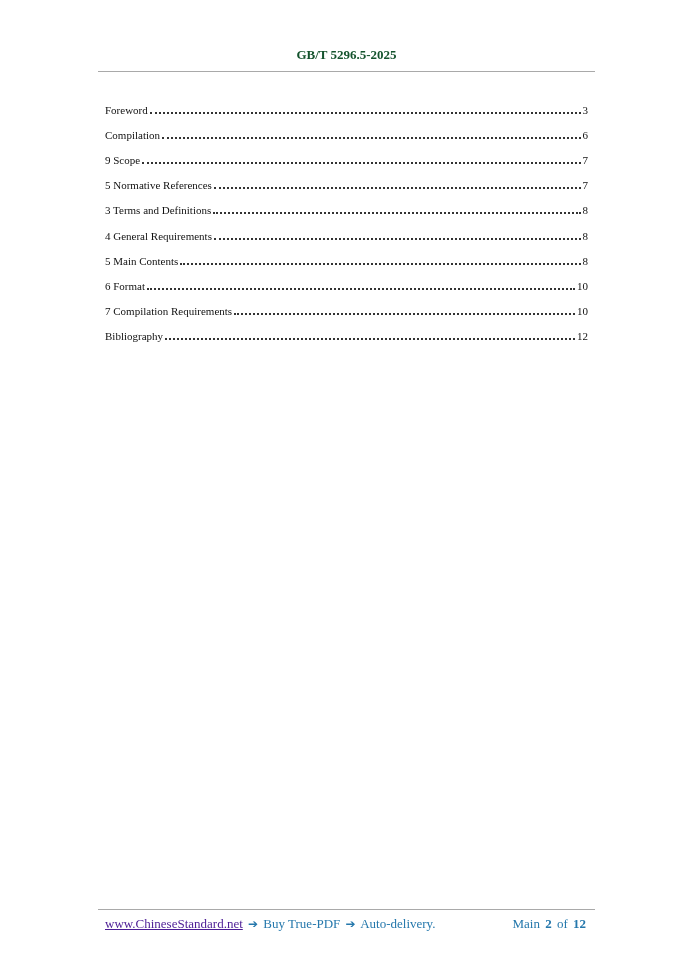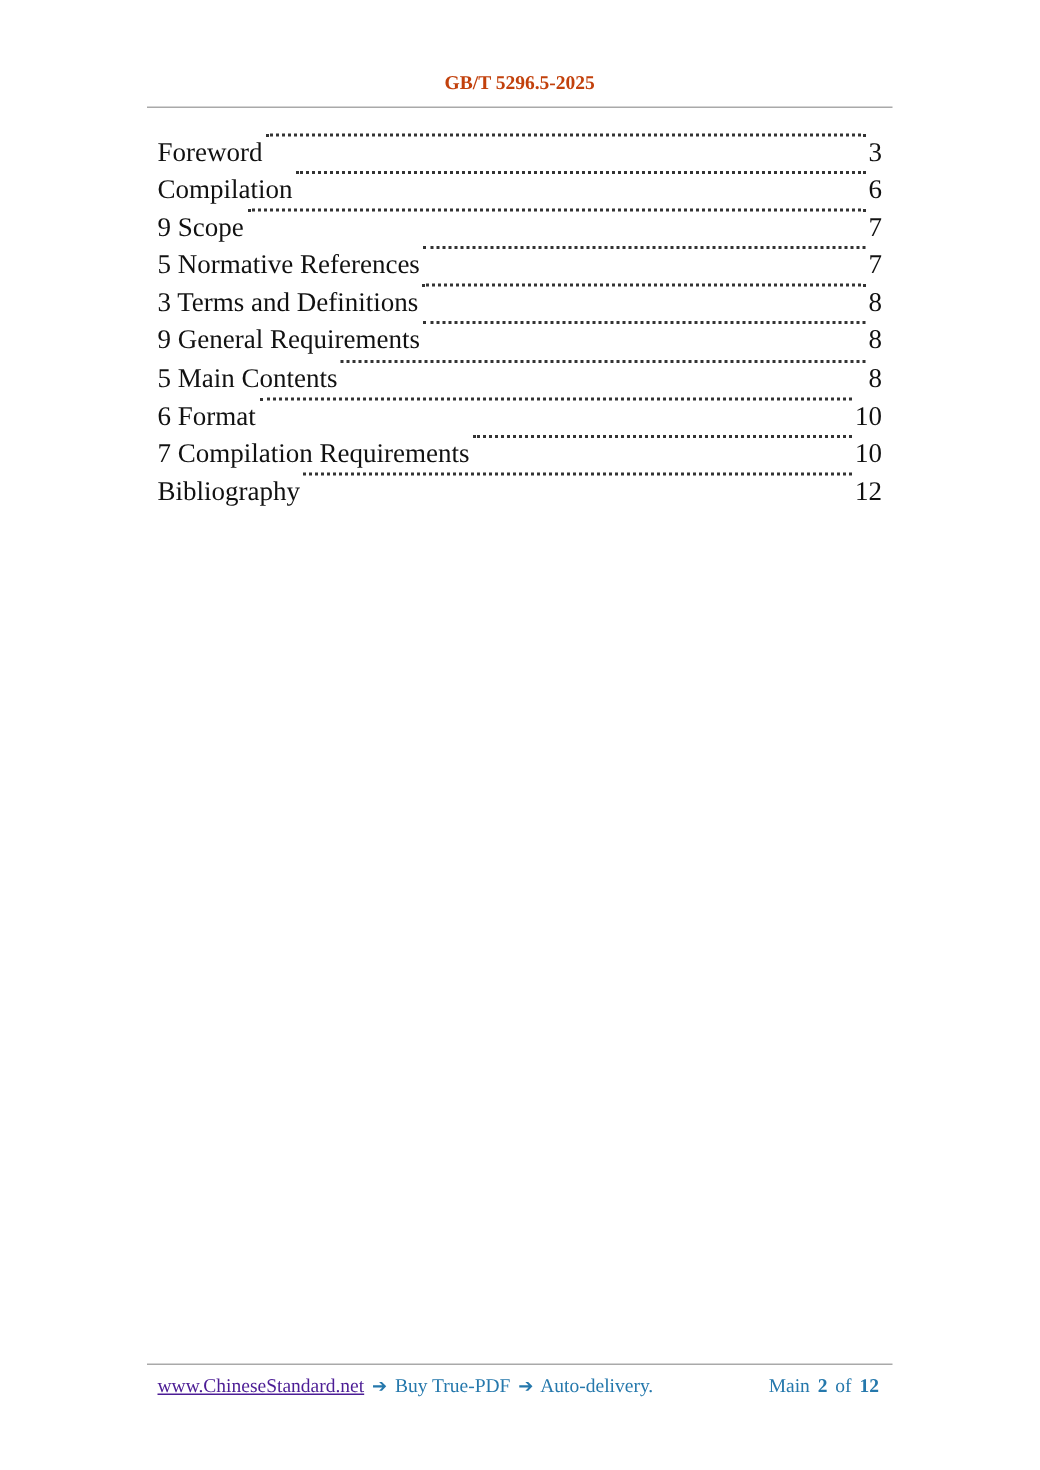--- a/index.html
+++ b/index.html
@@ -17,21 +17,21 @@
     color: #1a1a1a;
     overflow: hidden;
   }
   .content {
     margin: 0 105px;
   }
   
   .doc-code {
     padding-top: 47px;
     text-align: center;
-    color: #c2410c;
+    color: #14532d;
     font-weight: bold;
     font-size: 13px;
     line-height: 15px;
   }
   .rule {
     border: 0;
     border-top: 1px solid #a9a9a9;
     margin: 9px -7px 0 -7px;
     height: 0;
   }
@@ -43,23 +43,23 @@
     line-height: 17px;
     font-weight: bold;
     color: #000000;
   }
   
   .toc {
     margin-top: 19px;
   }
   .toc-row {
     display: flex;
-    align-items: flex-start;
+    align-items: flex-end;
     height: 25.1px;
-    font-size: 18px;
+    font-size: 11px;
     color: #111111;
     cursor: pointer;
   }
   .toc-label {
     white-space: nowrap;
   }
   .toc-dots {
     flex: 1;
     border-bottom: 2px dotted #333333;
     margin: 0 2px;
@@ -135,21 +135,21 @@
         <span class="toc-page">7</span>
       </div>
 
       <div class="toc-row">
         <span class="toc-label">3 Terms and Definitions</span>
         <span class="toc-dots"></span>
         <span class="toc-page">8</span>
       </div>
 
       <div class="toc-row">
-        <span class="toc-label">9 General Requirements</span>
+        <span class="toc-label">4 General Requirements</span>
         <span class="toc-dots"></span>
         <span class="toc-page">8</span>
       </div>
 
       <div class="toc-row">
         <span class="toc-label">5 Main Contents</span>
         <span class="toc-dots"></span>
         <span class="toc-page">8</span>
       </div>
 

